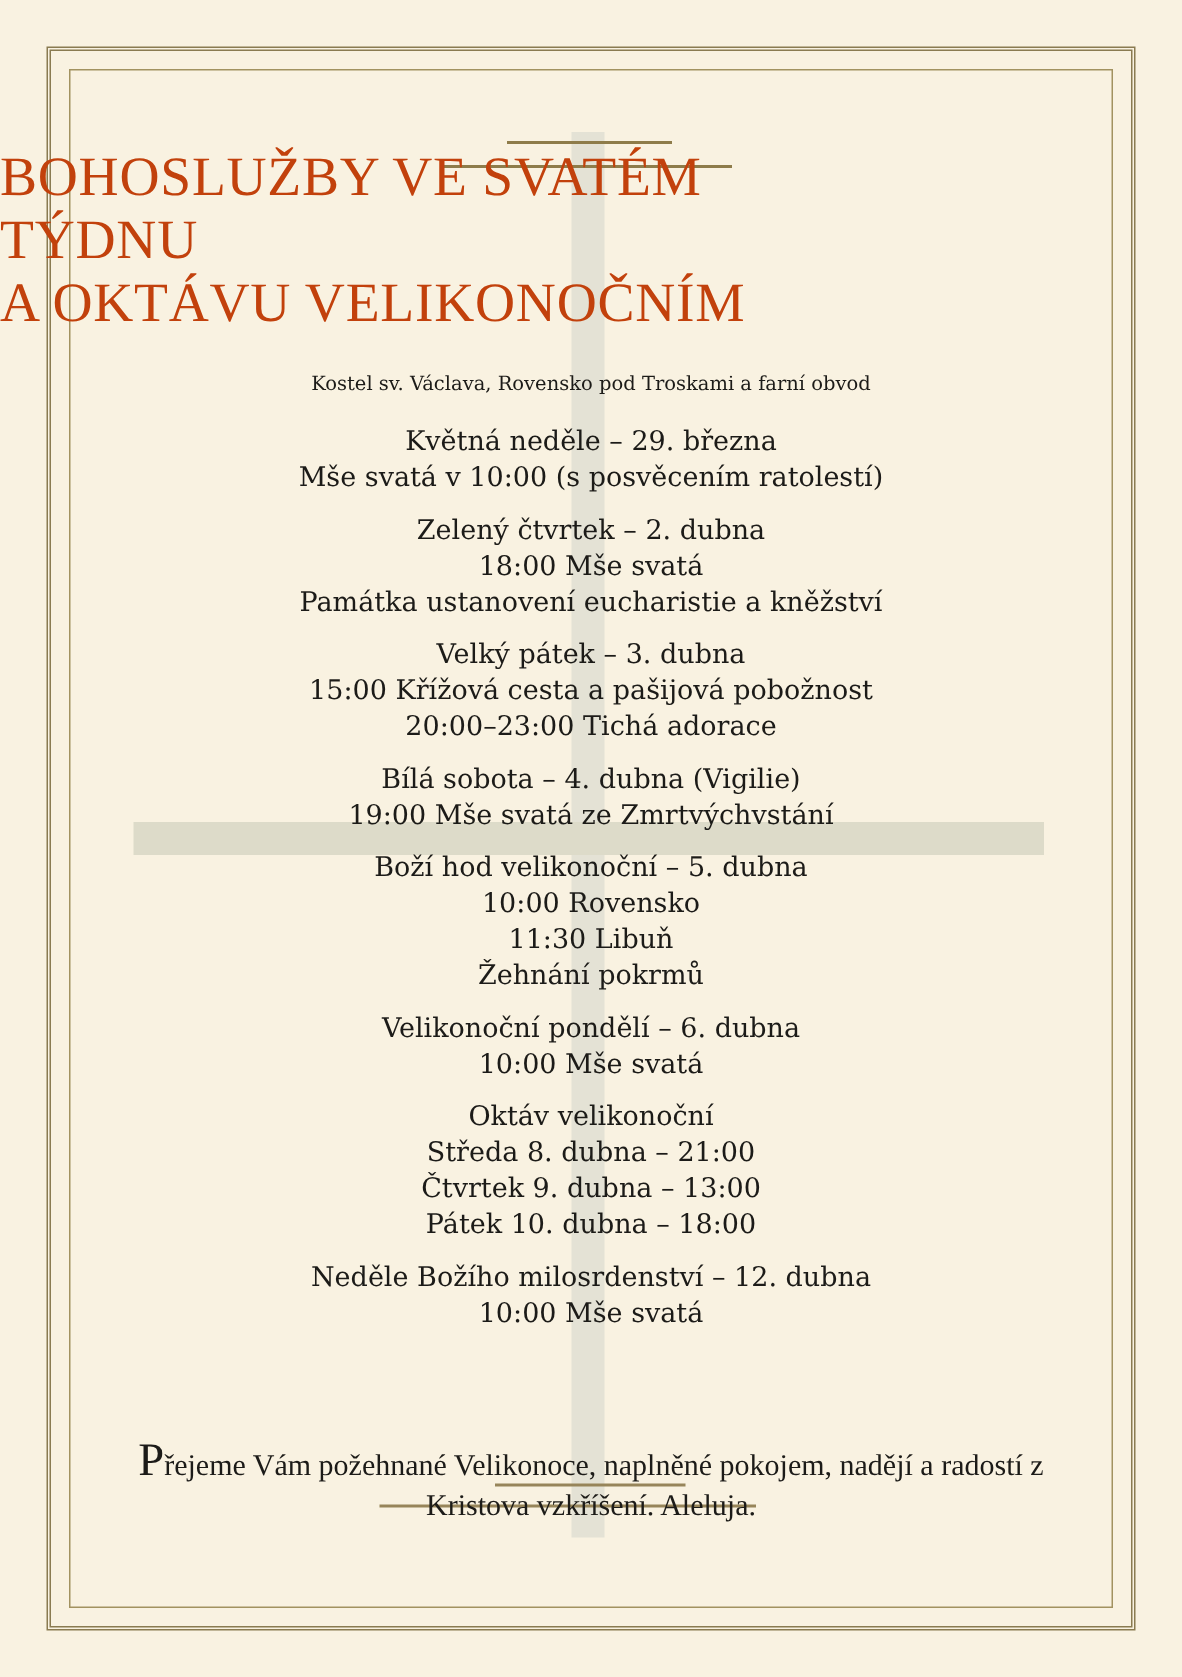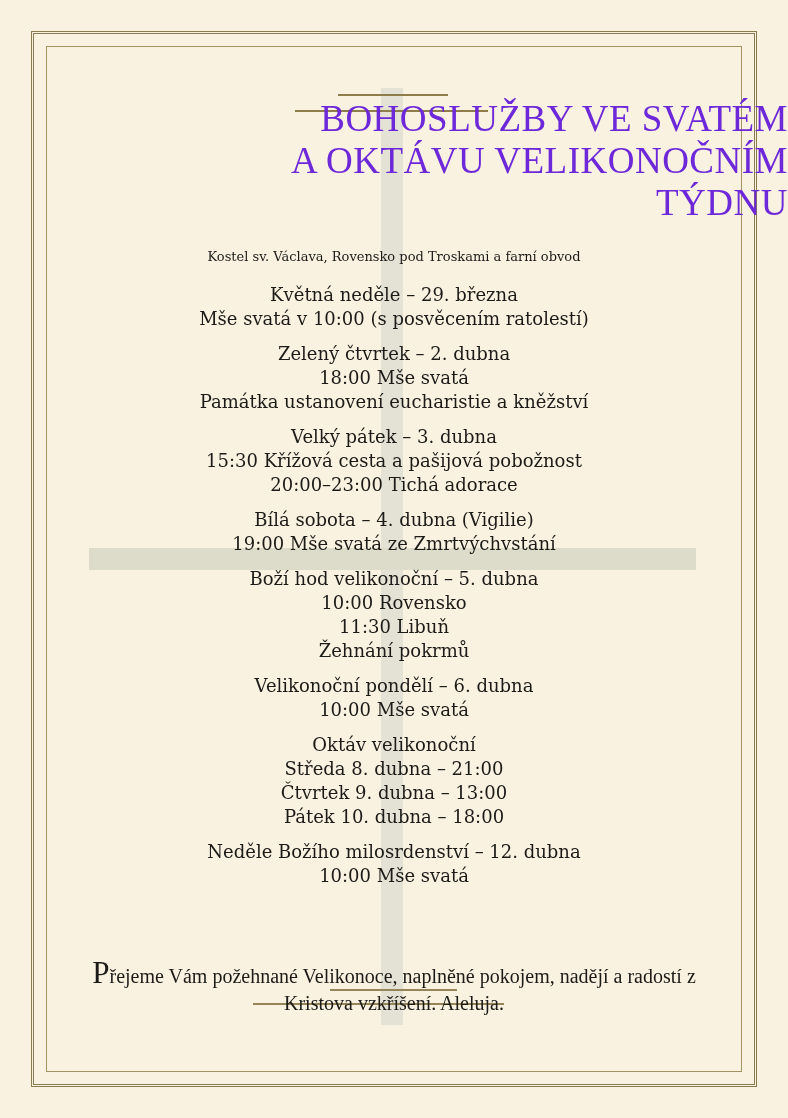--- a/index.html
+++ b/index.html
@@ -41,24 +41,24 @@
   .decor-line { position: absolute; height: 2px; background: #8e7c4a; }
   .decor-line.l1 { left: 338px; top: 94px;  width: 110px; }
   .decor-line.l2 { left: 295px; top: 110px; width: 193px; }
   .decor-line.l3 { left: 330px; top: 989px; width: 127px; background: #97855a; }
   .decor-line.l4 { left: 253px; top: 1003px; width: 251px; background: #97855a; }
 
   .content { position: absolute; inset: 0; z-index: 2; }
 
   .title {
     position: absolute; top: 98px; left: 0; right: 0;
-    text-align: right;
+    text-align: left;
     font-family: "Liberation Serif", serif;
     font-size: 37px; line-height: 42px;
-    color: #6d28d9;
+    color: #c2410c;
     letter-spacing: 0.5px;
   }
   .subtitle {
     position: absolute; top: 244px; left: 0; right: 0;
     text-align: center;
     font-size: 13px; line-height: 26px;
   }
   .schedule {
     position: absolute; top: 283px; left: 0; right: 0;
     text-align: center;
@@ -85,39 +85,39 @@
   <div class="cross-horizontal"></div>
 
   <div class="decor-line l1"></div>
   <div class="decor-line l2"></div>
   <div class="decor-line l3"></div>
   <div class="decor-line l4"></div>
 
   <div class="content">
     <div class="title">
       <div>BOHOSLUŽBY VE SVATÉM</div>
+      <div>TÝDNU</div>
       <div>A OKTÁVU VELIKONOČNÍM</div>
-      <div>TÝDNU</div>
     </div>
 
     <div class="subtitle">Kostel sv. Václava, Rovensko pod Troskami a farní obvod</div>
 
     <div class="schedule">
         <div class="block">
           <div>Květná neděle – 29. března</div>
           <div>Mše svatá v 10:00 (s posvěcením ratolestí)</div>
         </div>
         <div class="block">
           <div>Zelený čtvrtek – 2. dubna</div>
           <div>18:00 Mše svatá</div>
           <div>Památka ustanovení eucharistie a kněžství</div>
         </div>
         <div class="block">
           <div>Velký pátek – 3. dubna</div>
-          <div>15:30 Křížová cesta a pašijová pobožnost</div>
+          <div>15:00 Křížová cesta a pašijová pobožnost</div>
           <div>20:00–23:00 Tichá adorace</div>
         </div>
         <div class="block">
           <div>Bílá sobota – 4. dubna (Vigilie)</div>
           <div>19:00 Mše svatá ze Zmrtvýchvstání</div>
         </div>
         <div class="block">
           <div>Boží hod velikonoční – 5. dubna</div>
           <div>10:00 Rovensko</div>
           <div>11:30 Libuň</div>

